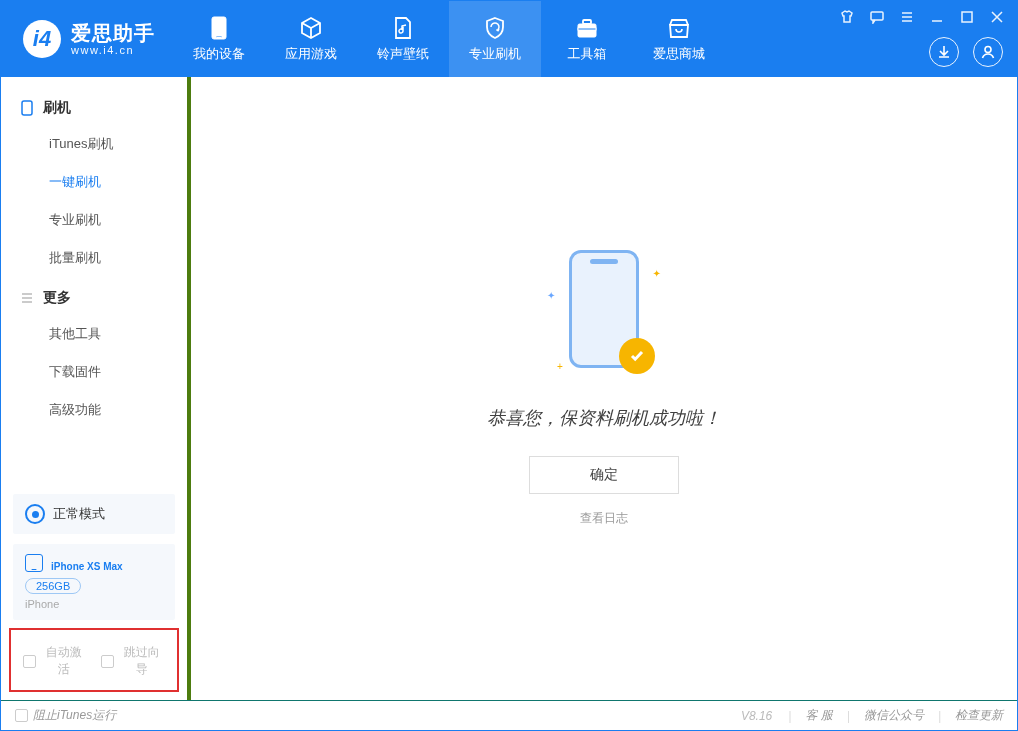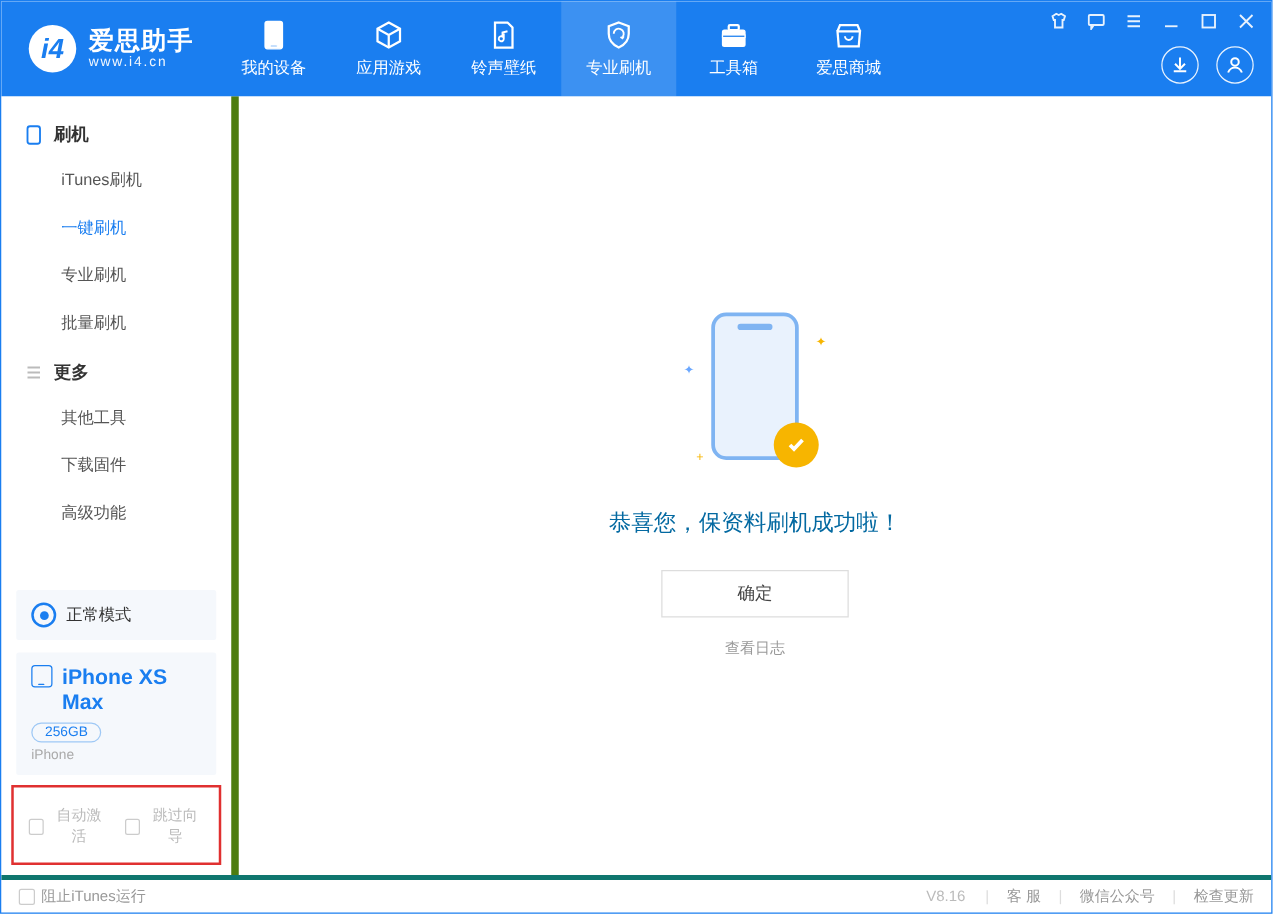--- a/index.html
+++ b/index.html
@@ -21,59 +21,59 @@
 
 .titlebar-icons { position: absolute; right: 10px; top: 6px; display: flex; gap: 10px; align-items: center; }
 .titlebar-icons span { width: 20px; height: 20px; display:flex; align-items:center; justify-content:center; cursor:pointer; opacity:0.9; }
 .titlebar-icons svg { stroke:#fff; fill:none; stroke-width:1.5; }
 .header-right { position: absolute; right: 14px; bottom: 10px; display:flex; gap:14px; }
 .header-right span { width:30px; height:30px; border:1.5px solid rgba(255,255,255,0.9); border-radius:50%; display:flex; align-items:center; justify-content:center; cursor:pointer; }
 .header-right svg { stroke:#fff; fill:none; stroke-width:1.6; }
 
 
 .body { display:flex; height: calc(100% - 76px - 30px); }
-.sidebar { width: 190px; border-right:6px solid #4d7c0f; display:flex; flex-direction:column; }
+.sidebar { width: 190px; border-right:4px solid #4d7c0f; display:flex; flex-direction:column; }
 .side-scroll { flex:1; overflow:auto; padding-top:10px; }
 .side-group-hdr { display:flex; align-items:center; gap:8px; padding: 12px 18px 8px 18px; font-size:14px; color:#333; font-weight:600; }
 .side-group-hdr .ico { width:16px; height:16px; display:flex; align-items:center; justify-content:center; color:#1a7ef0; }
 .side-item { padding: 10px 18px 10px 48px; font-size:13px; color:#555; cursor:pointer; }
 .side-item.active { color:#1a7ef0; }
 
 .side-bottom { padding: 8px 12px; }
 .mode-box { background:#f5f8fc; padding:10px 12px; border-radius:2px; margin-bottom:10px; display:flex; align-items:center; gap:8px; font-size:13px; color:#333; }
 .mode-box .dot { width:20px; height:20px; border-radius:50%; border:2px solid #1a7ef0; display:flex; align-items:center; justify-content:center; position:relative;}
 .mode-box .dot::after{content:""; width:7px; height:7px; border-radius:50%; background:#1a7ef0; position:absolute;}
 .device-box { background:#f5f8fc; padding:10px 12px; border-radius:2px; }
-.device-box .dev-line { display:flex; align-items:flex-start; gap:8px; color:#1a7ef0; font-weight:600; font-size:17px; }
+.device-box .dev-line { display:flex; align-items:flex-end; gap:8px; color:#1a7ef0; font-weight:600; font-size:10px; }
 .device-box .phone-ico{ width:18px;height:18px;border:1.5px solid #1a7ef0;border-radius:3px; position:relative;}
 .device-box .phone-ico::after{content:"";position:absolute;bottom:1px;left:50%;transform:translateX(-50%);width:5px;height:1.5px;background:#1a7ef0;border-radius:1px;}
 .storage-pill { display:inline-block; margin-top:6px; font-size:11px; color:#1a7ef0; border:1px solid #9ec8f5; border-radius:10px; padding:1px 10px; }
 .device-sub { font-size:11px; color:#aaa; margin-top:4px; }
 
 .checkbox-row { display:flex; gap:14px; padding: 14px 12px 12px 12px; font-size:12px; color:#bbb; border:2px solid #e03030; margin: 0 8px 8px 8px; text-align: center; }
 .chk { display:flex; align-items:center; gap:5px; cursor:pointer; }
 .chk .box { width:13px; height:13px; border:1px solid #ccc; border-radius:2px; }
 
 
 .main { flex:1; display:flex; flex-direction:column; align-items:center; justify-content:center; position:relative; }
 .phone-ill { width:110px; height:130px; position:relative; margin-bottom: 26px; }
 .phone-ill .phone { width:70px; height:118px; border:3px solid #7fb4f2; border-radius:12px; background:#e9f2fd; margin:0 auto; position:relative; }
 .phone-ill .phone::before{content:"";position:absolute;top:6px;left:50%;transform:translateX(-50%);width:28px;height:5px;background:#7fb4f2;border-radius:3px;}
 .phone-ill .check { position:absolute; right:4px; bottom:6px; width:36px; height:36px; border-radius:50%; background:#f7b500; display:flex; align-items:center; justify-content:center; }
 .phone-ill .check svg{stroke:#fff; fill:none; stroke-width:3;}
 .sparkle { position:absolute; color:#f7b500; font-size:10px; }
 .sparkle.s1{left:-2px; top:40px; color:#6aa7ff;}
 .sparkle.s2{right:-2px; top:18px;}
 .sparkle.s3{left:8px; bottom:8px;}
-.success-text { font-size:18px; color:#0369a1; margin-bottom: 26px; }
+.success-text { font-size:18px; color:#404040; margin-bottom: 26px; font-style: italic; }
 .ok-btn { width:150px; height:38px; border:1px solid #ddd; background:#fff; font-size:14px; color:#444; cursor:pointer; margin-bottom:16px; }
 .log-link { font-size:12px; color:#999; cursor:pointer; }
 
 
-.footer { height:30px; border-top:4px solid #0f766e; display:flex; align-items:center; padding:4px 14px; font-size:12px; color:#999; }
+.footer { height:30px; border-top:1px solid #0f766e; display:flex; align-items:center; padding:4px 14px; font-size:12px; color:#999;font-style:italic; }
 .footer .chk .box{border-color:#ccc;}
 .footer .spacer { flex:1; }
 .footer .ver { color:#bbb; margin-right:2px; }
 .footer .flinks { display:flex; gap:0; align-items:center; color:#999; }
 .footer .flinks span{ cursor:pointer; }
 .footer .sep { color:#ddd; margin:0 14px; }
 </style>
 </head>
 <body>
 

